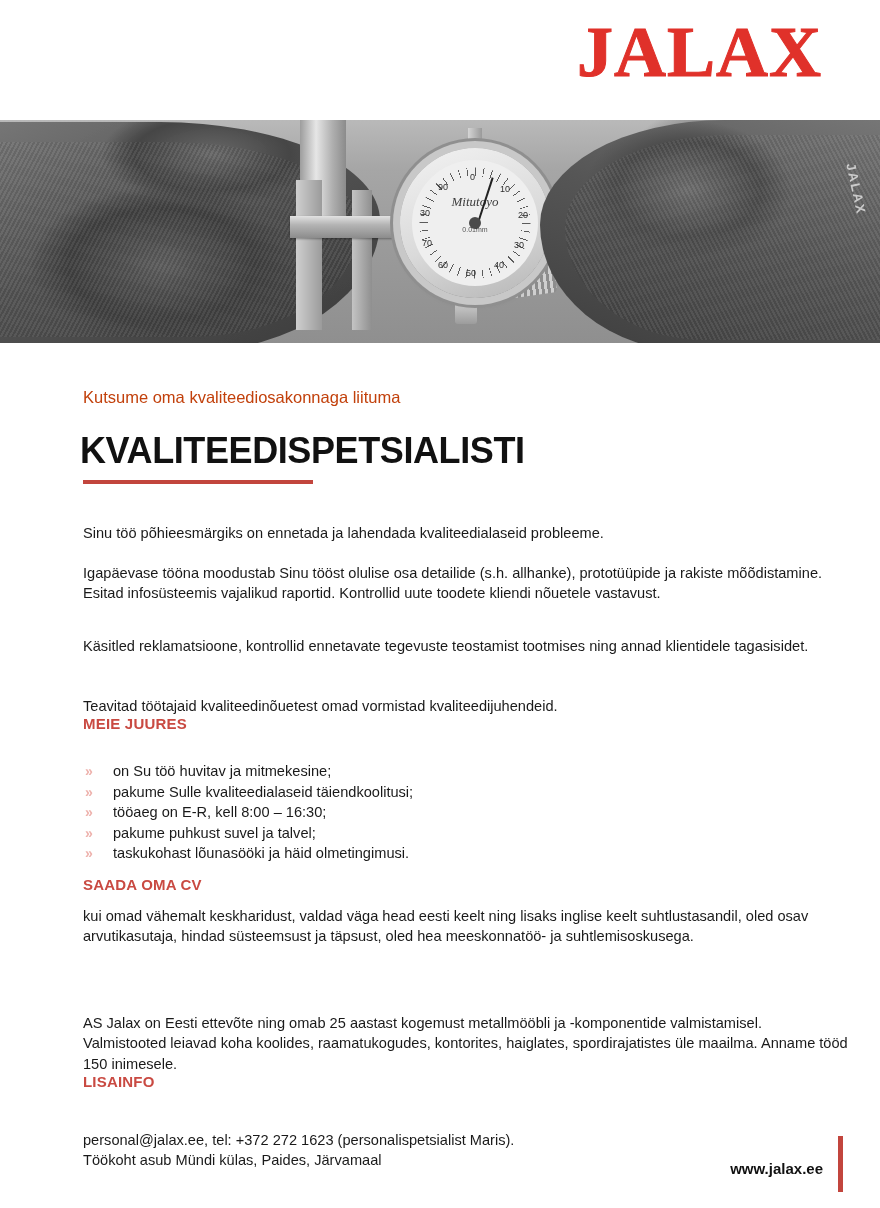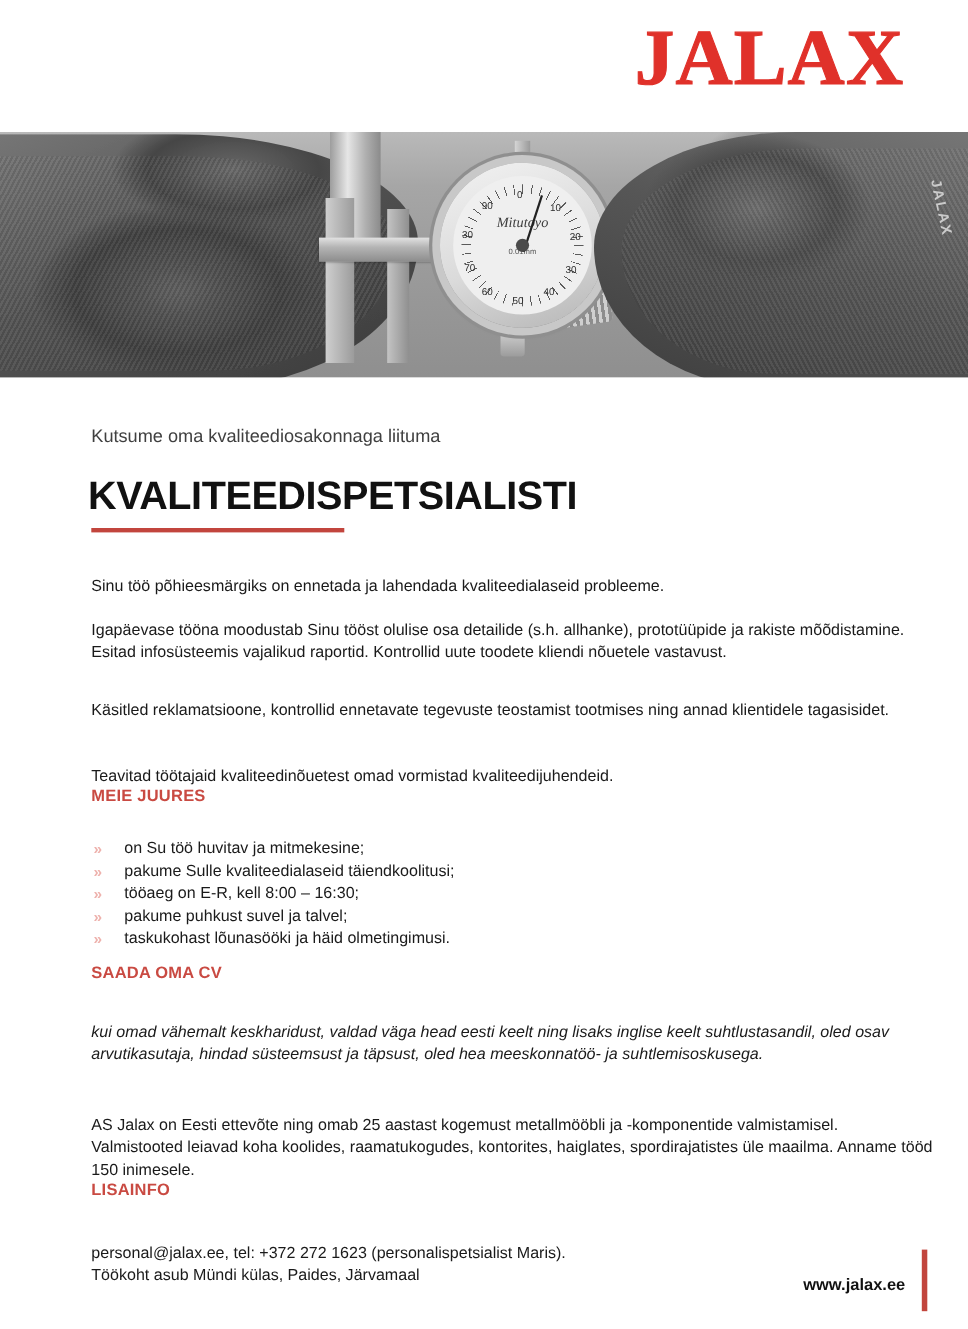--- a/index.html
+++ b/index.html
@@ -219,21 +219,21 @@
   
   .content {
     position: absolute;
     left: 0; top: 343px;
     width: 880px;
   }
   .kicker {
     position: absolute;
     left: 83px; top: 45px;
     font-size: 16.5px;
-    color: #404040;
+    color: #c2410c;
     white-space: nowrap;
   }
   .job-title {
     position: absolute;
     left: 80px; top: 87px;
     font-size: 36px;
     font-weight: bold;
     letter-spacing: -0.4px;
     color: #111111;
     white-space: nowrap;
@@ -286,21 +286,21 @@
     color: #1a1a1a;
   }
   .bullets li .marker {
     position: absolute;
     left: 2px; top: 0;
     color: #eeb2ad;
     font-size: 14px;
     font-weight: bold;
   }
 
-  .p-cv   { top: 571px; font-style: italic; }
+  .p-cv   { top: 548px; }
   .p-comp { top: 655px; }
   .p-info { top: 772px; }
 
   
   .footer-url {
     position: absolute;
     right: 57px; top: 1160px;
     font-size: 15px;
     font-weight: bold;
     color: #111111;

